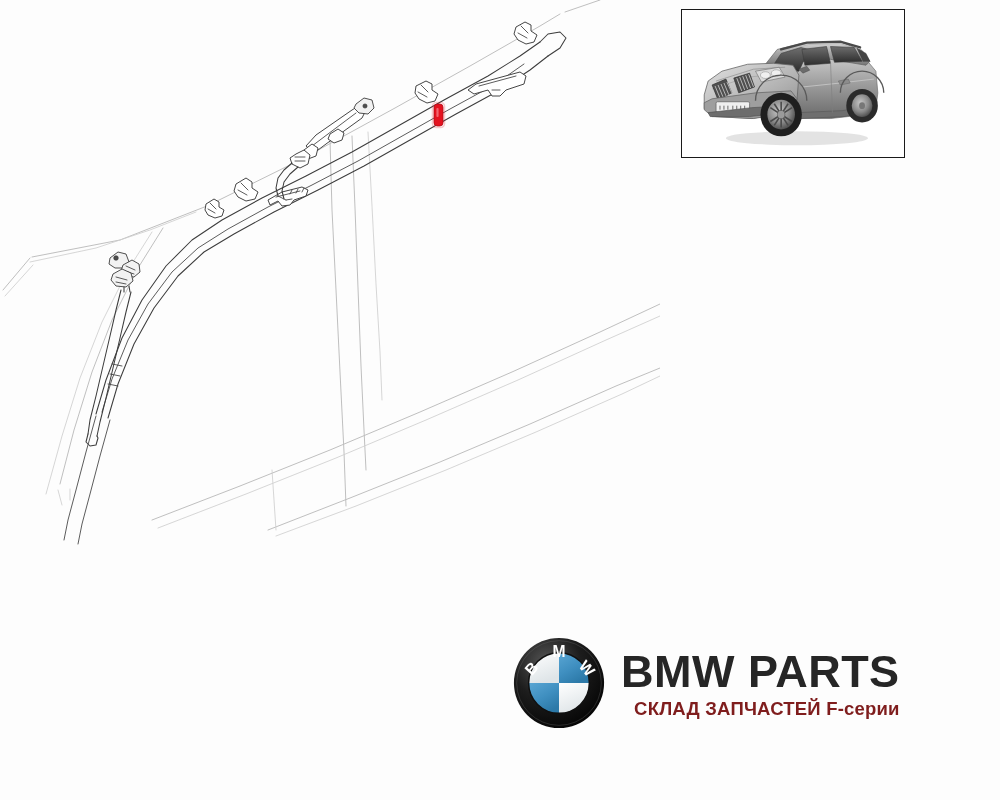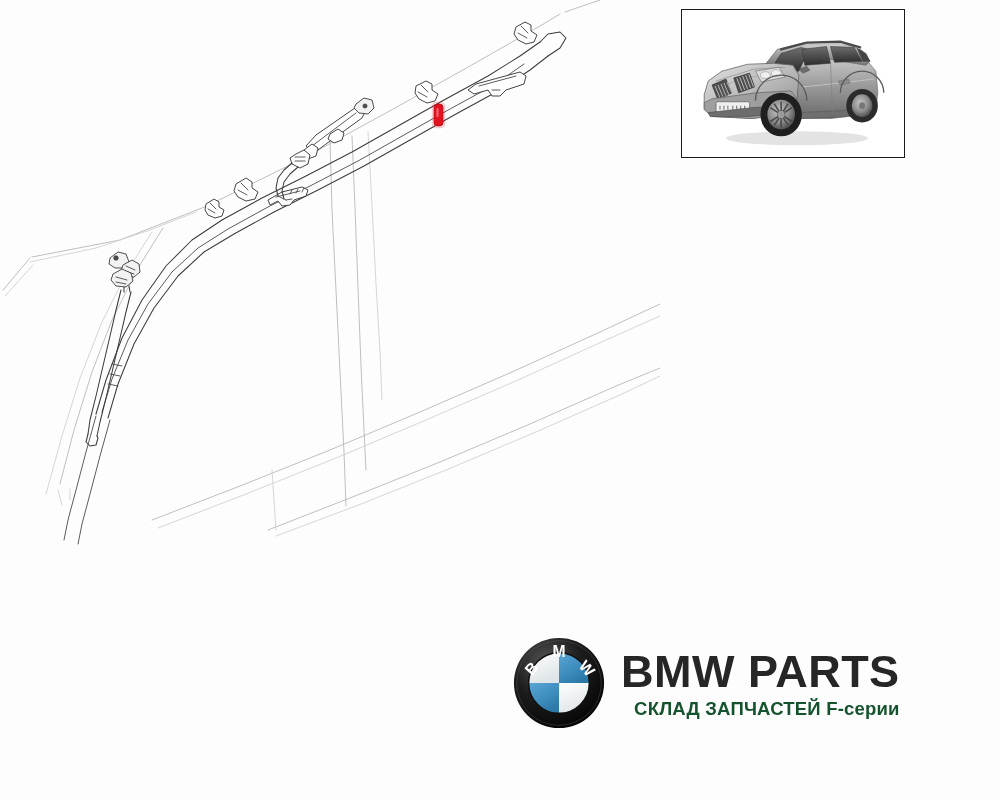--- a/index.html
+++ b/index.html
@@ -80,21 +80,21 @@
     color: #262626;
     white-space: nowrap;
     text-align: right;
   }
   #brand-subtitle {
     font-family: "Liberation Sans", sans-serif;
     font-weight: bold;
     font-size: 18.5px;
     line-height: 22px;
     letter-spacing: 0.2px;
-    color: #14532d;
+    color: #7f1d1d;
     white-space: nowrap;
     text-align: right;
     margin-top: 3px;
   }
 </style>
 </head>
 <body>
 
 <div id="page">
 

